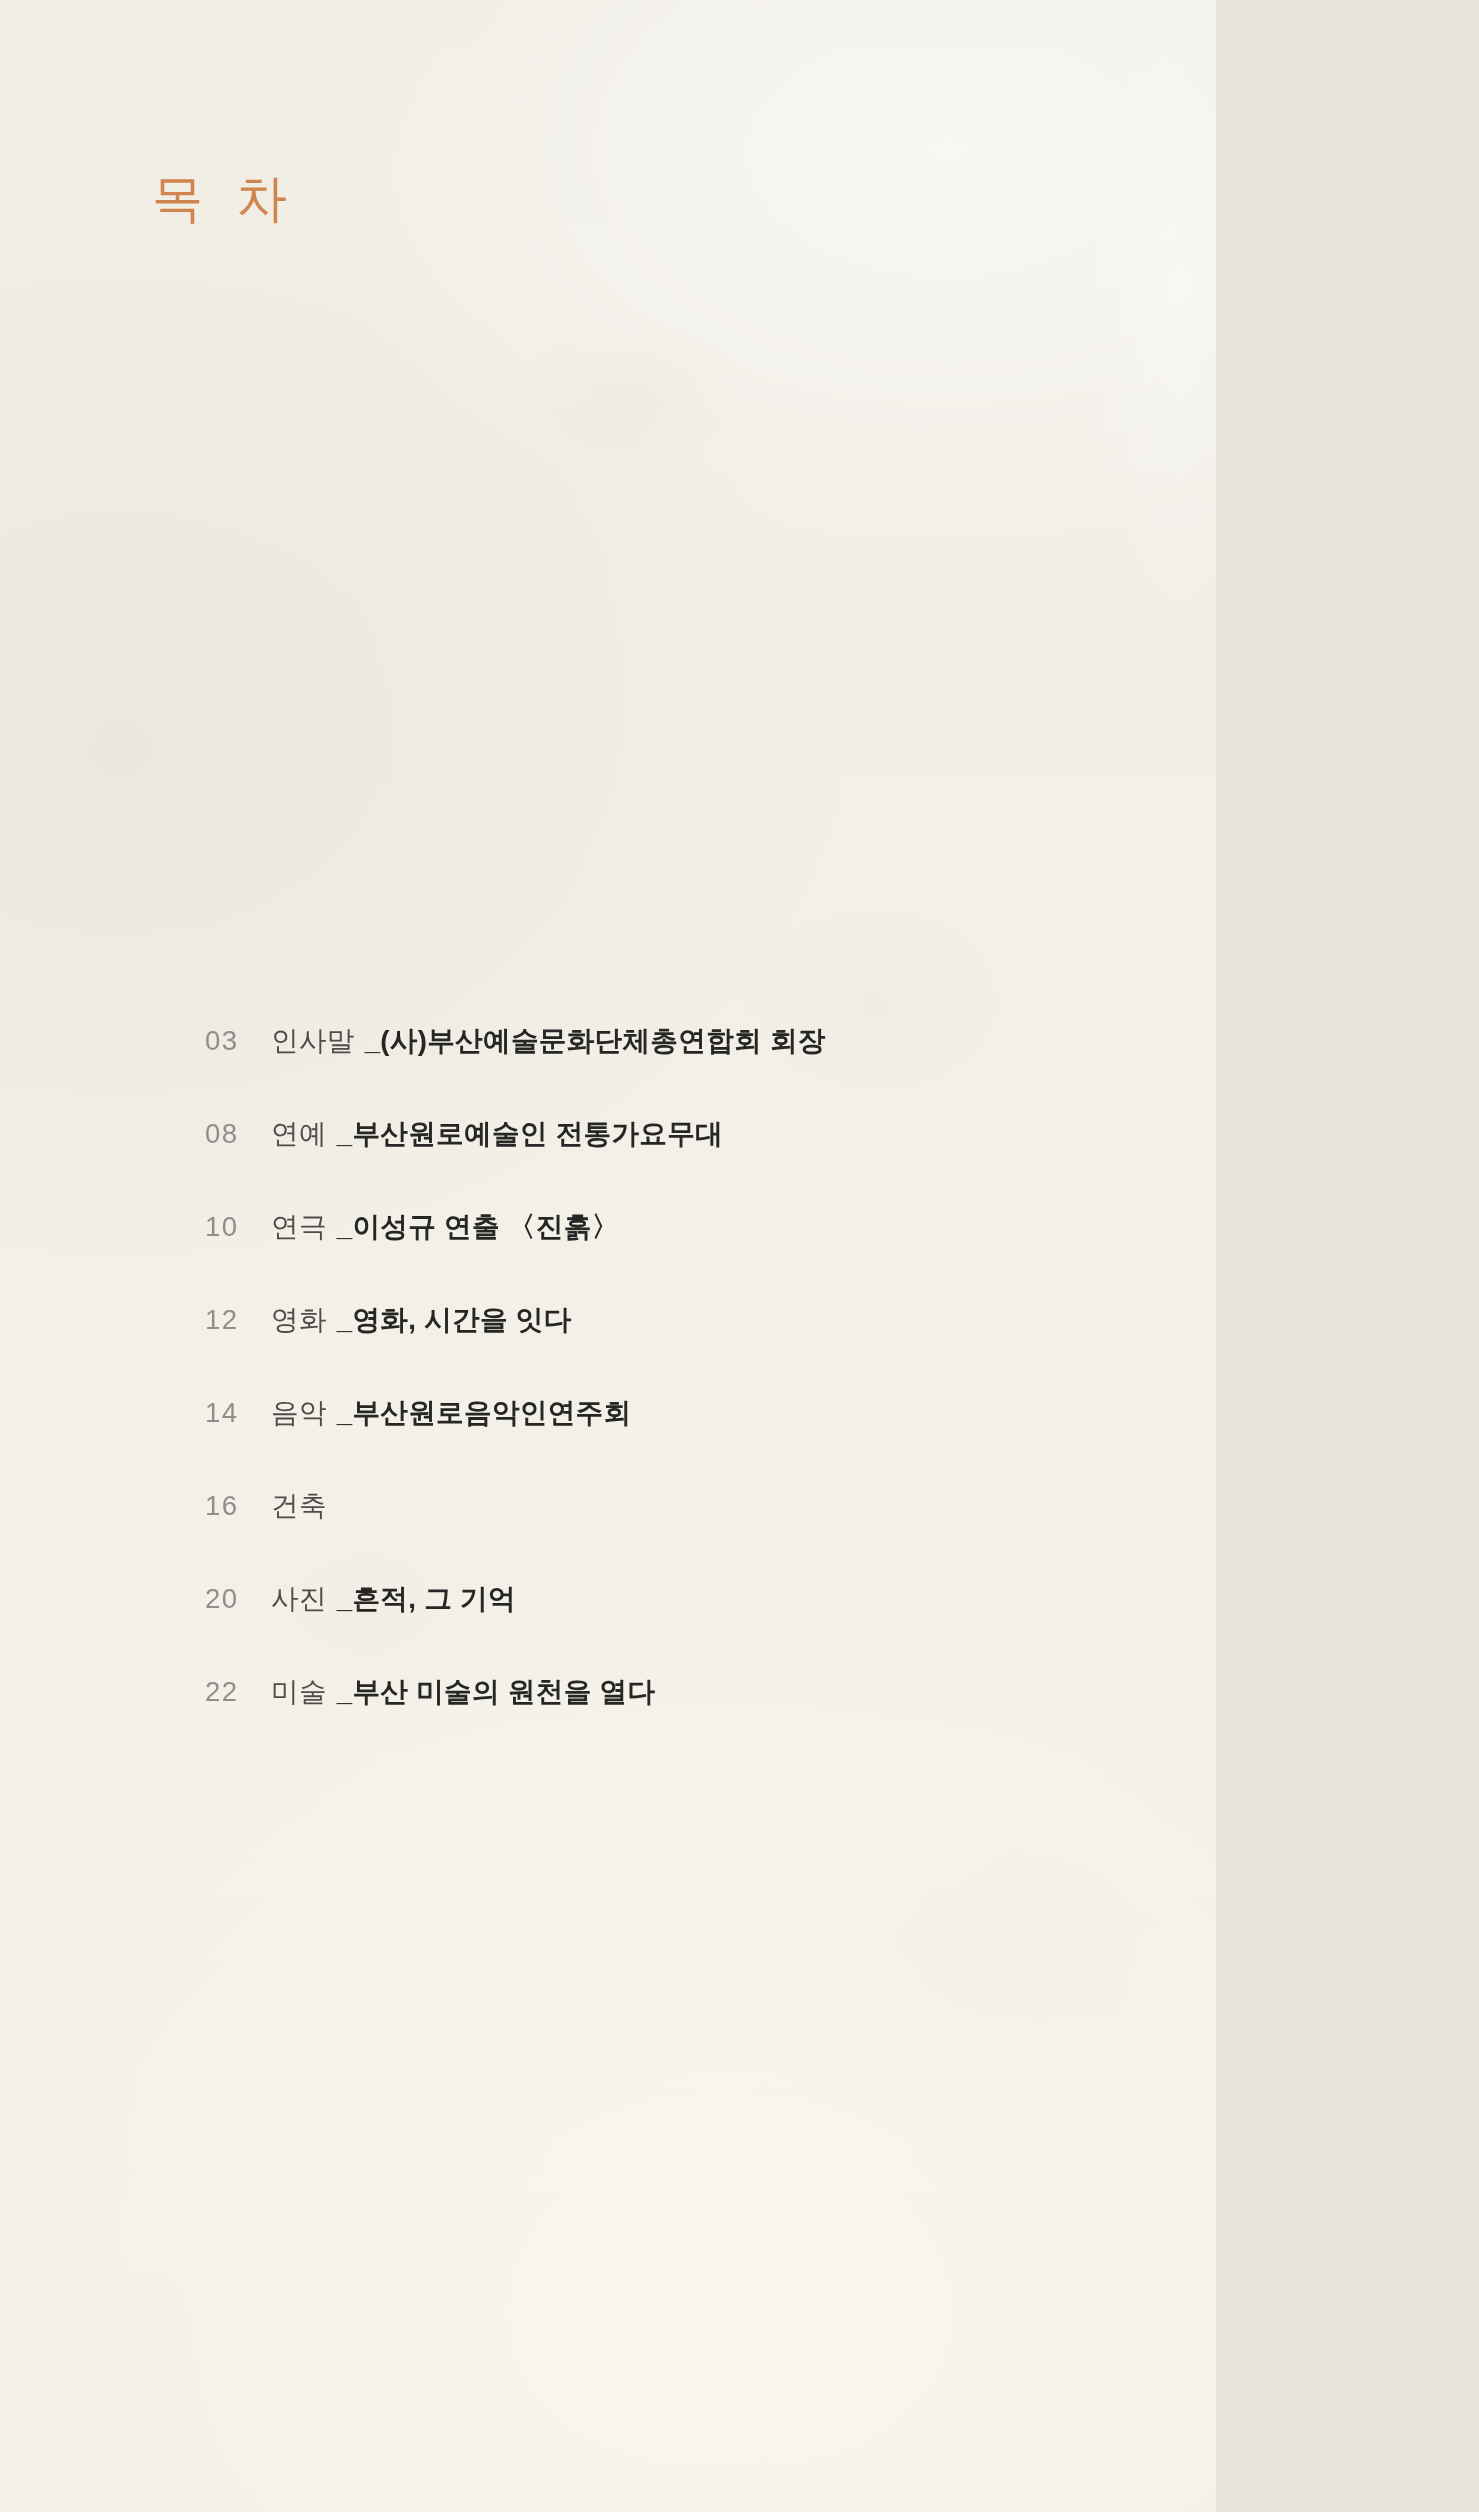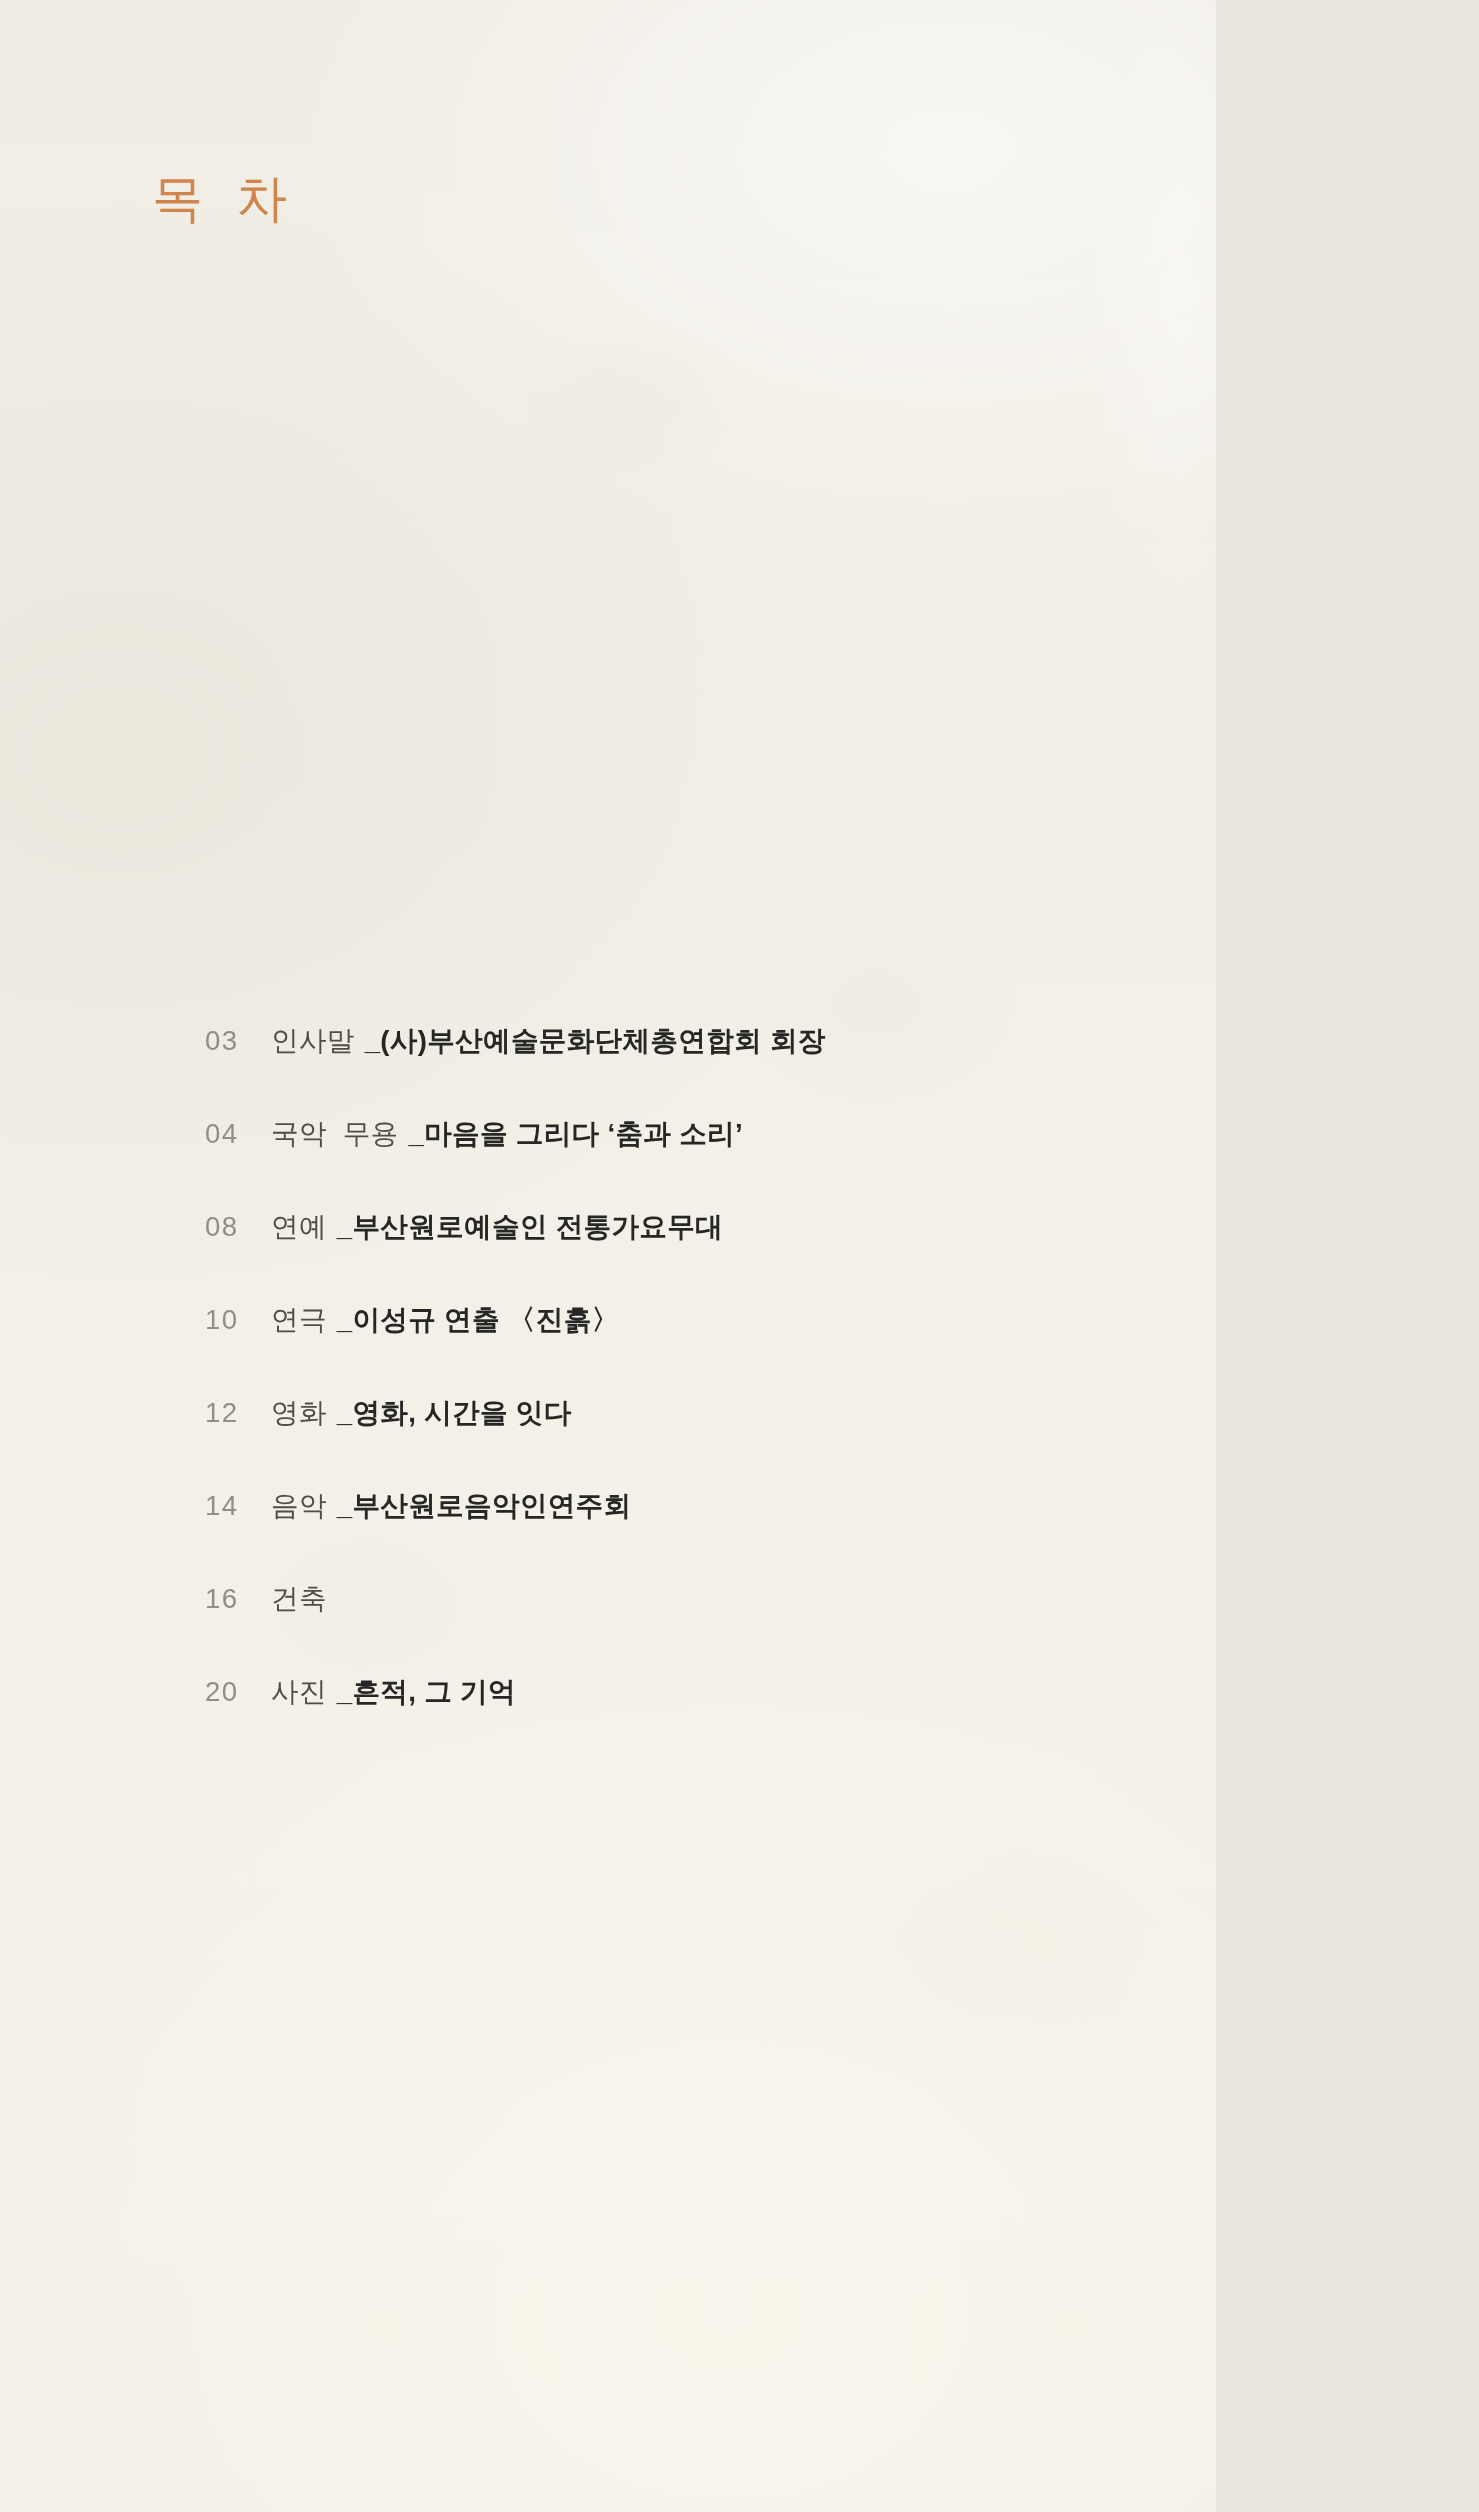--- a/index.html
+++ b/index.html
@@ -88,23 +88,20 @@
 <div class="page">
 
   <div class="doc-title">목 차</div>
 
   <div class="toc-list">
 
     <div class="toc-row">
       <span class="toc-num">03</span><span class="toc-cat">인사말</span><span class="toc-title">_(사)부산예술문화단체총연합회 회장</span>
     </div>
 
-    <div class="toc-row">
-      <span class="toc-num">04</span><span class="toc-cat">국악  무용</span><span class="toc-title">_마음을 그리다 ‘춤과 소리’</span>
-    </div>
 
     <div class="toc-row">
       <span class="toc-num">08</span><span class="toc-cat">연예</span><span class="toc-title">_부산원로예술인 전통가요무대</span>
     </div>
 
     <div class="toc-row">
       <span class="toc-num">10</span><span class="toc-cat">연극</span><span class="toc-title">_이성규 연출 〈진흙〉</span>
     </div>
 
     <div class="toc-row">
@@ -117,16 +114,19 @@
 
     <div class="toc-row">
       <span class="toc-num">16</span><span class="toc-cat">건축</span>
     </div>
 
 
     <div class="toc-row">
       <span class="toc-num">20</span><span class="toc-cat">사진</span><span class="toc-title">_흔적, 그 기억</span>
     </div>
 
+    <div class="toc-row">
+      <span class="toc-num">22</span><span class="toc-cat">미술</span><span class="toc-title">_부산 미술의 원천을 열다</span>
+    </div>
 
   </div>
 </div>
 
 
 </body></html>

